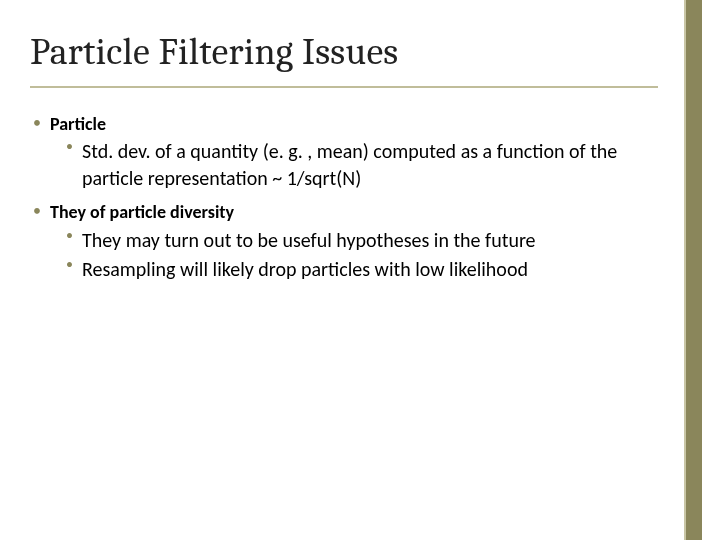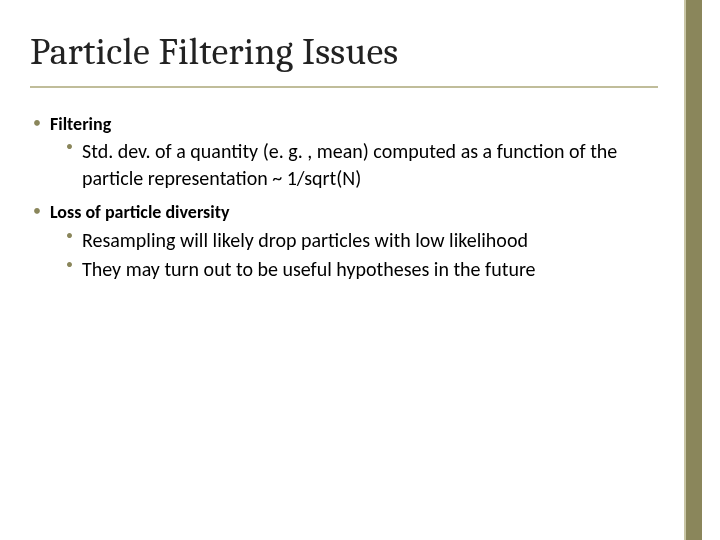--- a/index.html
+++ b/index.html
@@ -111,27 +111,27 @@
 <div class="slide">
   <div class="stripe"></div>
   <div class="stripe-inner"></div>
 
   <div class="title">Particle Filtering Issues</div>
   <div class="title-underline"></div>
 
   <div class="content">
     <ul class="level1">
       <li>
-        <span class="section-head">Filtering</span>
+        <span class="section-head">Particle</span>
         <ul class="level2">
           <li>Std. dev. of a quantity (e. g. , mean) computed as a function of the particle representation ~ 1/sqrt(N)</li>
         </ul>
       </li>
       <li>
-        <span class="section-head">Loss of particle diversity</span>
+        <span class="section-head">They of particle diversity</span>
         <ul class="level2">
+          <li>They may turn out to be useful hypotheses in the future</li>
           <li>Resampling will likely drop particles with low likelihood</li>
-          <li>They may turn out to be useful hypotheses in the future</li>
         </ul>
       </li>
     </ul>
   </div>
 </div>
 
 </body></html>

